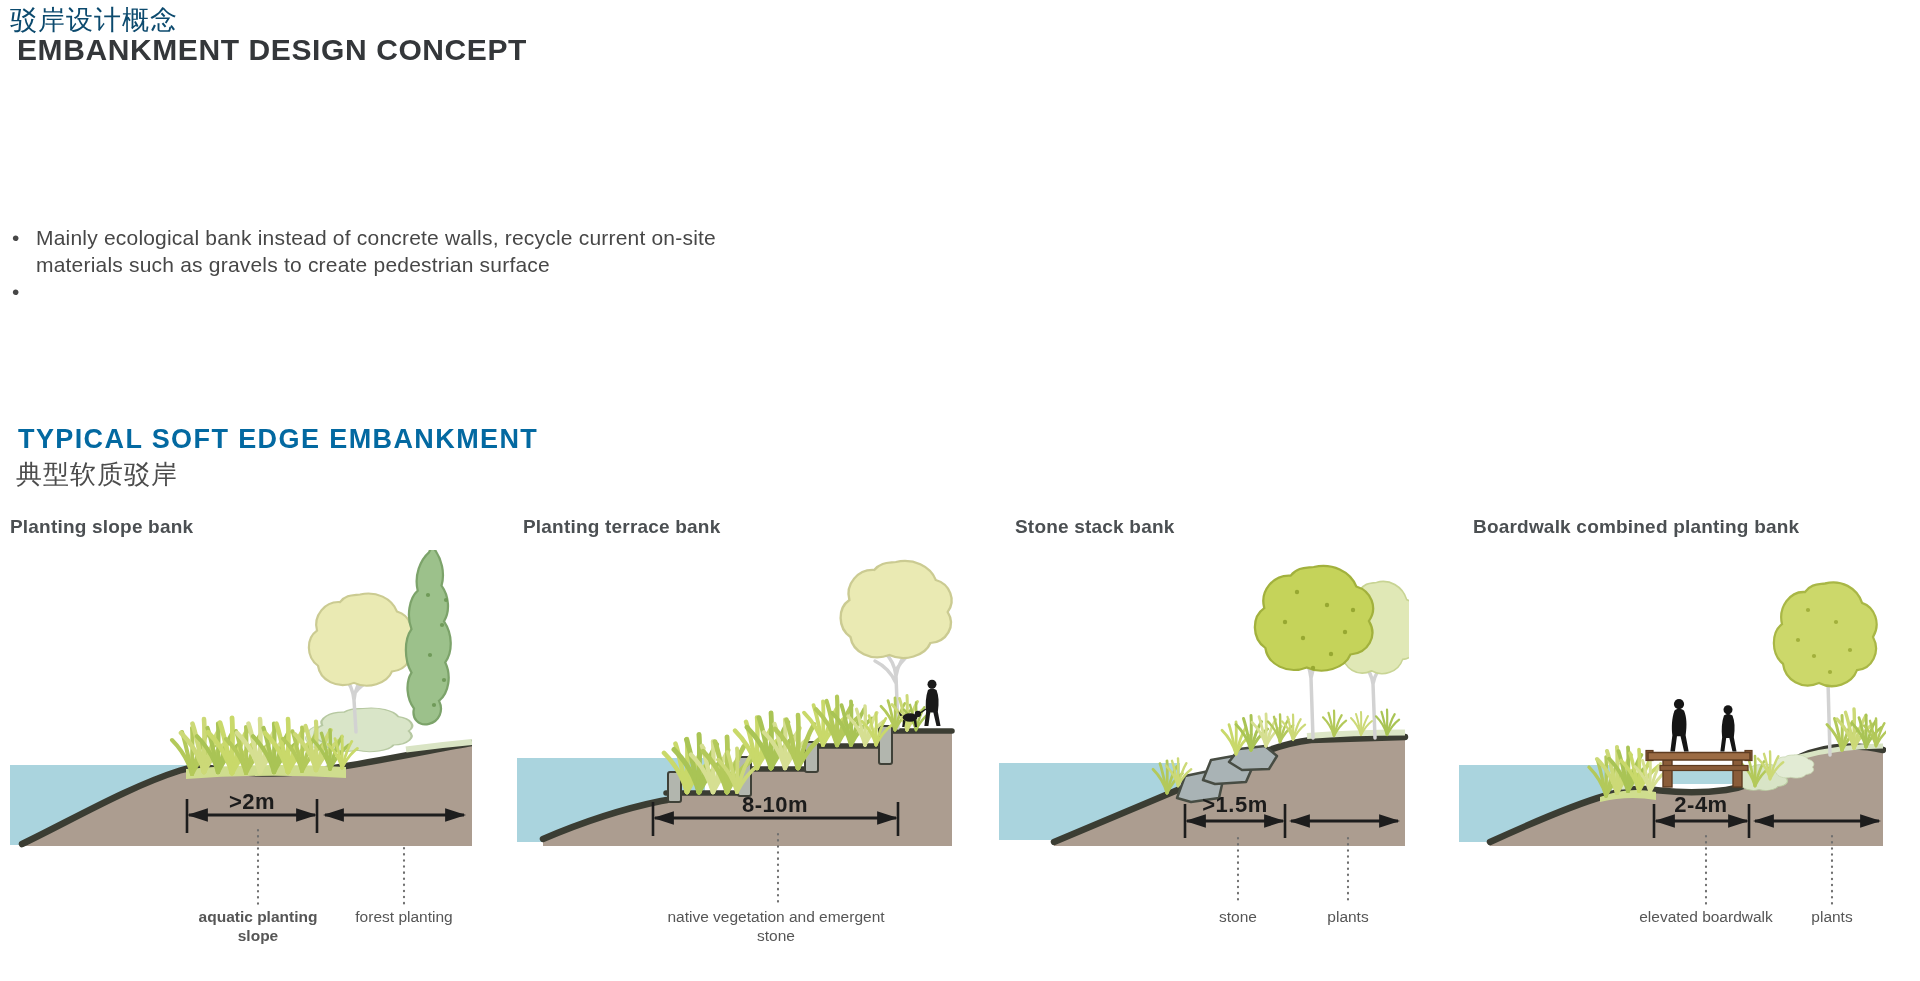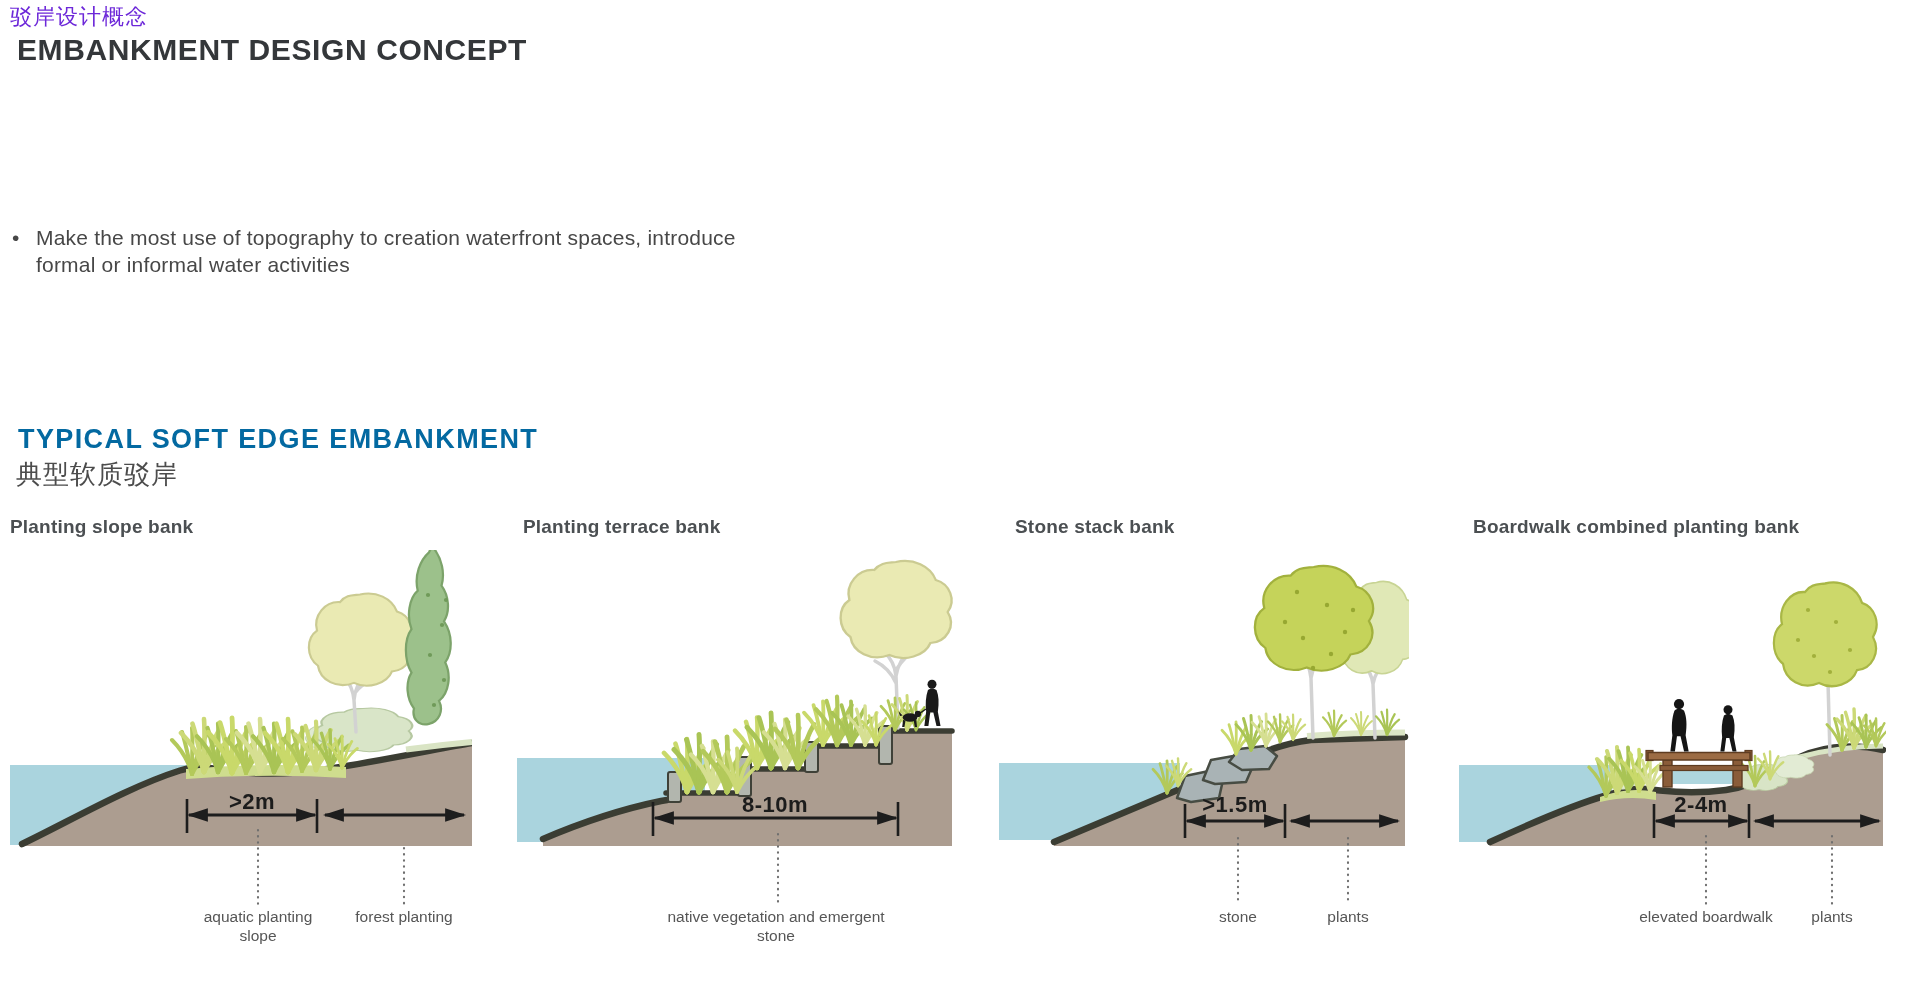--- a/index.html
+++ b/index.html
@@ -1,18 +1,18 @@
 <!DOCTYPE html>
 <html><head>
 <meta charset="utf-8">
 <style>
   html,body{margin:0;padding:0;background:#fff;}
   .slide{position:relative;width:1920px;height:981px;background:#ffffff;overflow:hidden;
          font-family:"Liberation Sans","DejaVu Sans",sans-serif;}
-  .title-zh{position:absolute;left:10px;top:2px;font-size:22px;color:#6d28d9;letter-spacing:1px;}
+  .title-zh{position:absolute;left:10px;top:2px;font-size:27px;color:#0c4a6e;letter-spacing:1px;}
   .title-en{position:absolute;left:17px;top:33px;font-size:30px;font-weight:bold;color:#34373a;letter-spacing:.6px;}
   .bullets{position:absolute;left:12px;top:224px;width:800px;font-size:21px;line-height:27px;
            color:#474747;letter-spacing:.2px;}
   .bullet-row{display:flex;align-items:flex-start;}
   .bullet-mark{flex:0 0 24px;}
   .bullet-mark::before{content:"•";}
   .sec-en{position:absolute;left:18px;top:424px;font-size:27px;font-weight:bold;color:#0369a1;letter-spacing:1.4px;}
   .sec-zh{position:absolute;left:16px;top:457px;font-size:26px;color:#4c4c4c;letter-spacing:1px;}
   .diagram{position:absolute;top:506px;height:470px;}
   .dia-title{position:absolute;top:10px;font-size:19px;font-weight:bold;color:#4b4f52;letter-spacing:.2px;white-space:nowrap;}
@@ -59,23 +59,26 @@
 
 <div class="slide">
 
   <div class="title-zh">驳岸设计概念</div>
   <div class="title-en">EMBANKMENT DESIGN CONCEPT</div>
 
   <div class="bullets">
     <div class="bullet-row">
       <div class="bullet-mark"></div>
       <div>
-        <div>Make the most use of topography to creation waterfront spaces, introduce</div>
-        <div>formal or informal water activities</div>
+        <div>Mainly ecological bank instead of concrete walls, recycle current on-site</div>
+        <div>materials such as gravels to create pedestrian surface</div>
       </div>
+    </div>
+    <div class="bullet-row">
+      <div class="bullet-mark"></div>
     </div>
   </div>
 
   <div class="sec-en">TYPICAL SOFT EDGE EMBANKMENT</div>
   <div class="sec-zh">典型软质驳岸</div>
 
   <div class="diagram" style="left:8px;width:464px;">
     <div class="dia-title" style="left:2px;">Planting slope bank</div>
     <svg class="dia-svg" width="464" height="430" viewBox="0 0 464 430">
       <rect x="2" y="215" width="180" height="80" fill="#aad4de"></rect>
@@ -121,21 +124,21 @@
         <line class="tick" x1="309" y1="249" x2="309" y2="283"></line>
         <line class="dimline" x1="181" y1="265" x2="307" y2="265" marker-start="url(#ah)" marker-end="url(#ah)"></line>
         <line class="dimline" x1="317" y1="265" x2="456" y2="265" marker-start="url(#ah)" marker-end="url(#ah)"></line>
       </g>
       <g>
         <line class="leader" x1="250" y1="280" x2="250" y2="354"></line>
         <line class="leader" x1="396" y1="298" x2="396" y2="354"></line>
       </g>
     </svg>
     <div class="dim" style="left:244px;top:283px;">&gt;2m</div>
-    <div class="lbl wrap" style="left:250px;width:125px;">aquatic planting slope</div>
+    <div class="lbl wrap" style="left:250px;width:125px;font-weight:bold;">aquatic planting slope</div>
     <div class="lbl" style="left:396px;">forest planting</div>
   </div>
 
   <div class="diagram" style="left:517px;width:440px;">
     <div class="dia-title" style="left:6px;">Planting terrace bank</div>
     <svg class="dia-svg" width="440" height="430" viewBox="0 0 440 430">
       <rect x="0" y="208" width="188" height="84" fill="#aad4de"></rect>
       <path d="M 26 289 C 68 271 110 258 144 251 L 151 250 L 151 243 L 227 243 L 227 219 L 293 219 L 293 196 L 367 196 L 367 181 L 435 181 L 435 296 L 26 296 Z" fill="#ac9d90"></path>
       <g class="soil">
         <path d="M 26 289 C 68 271 110 258 144 251 L 150 250"></path>

